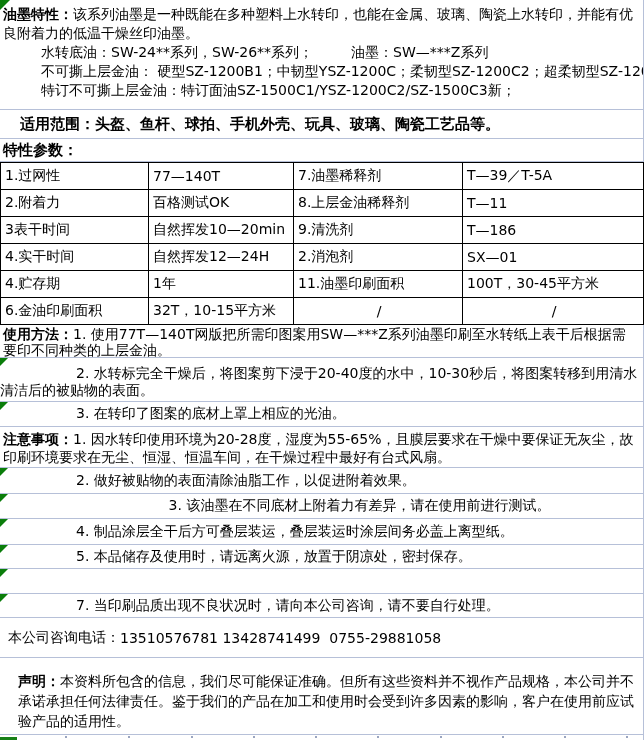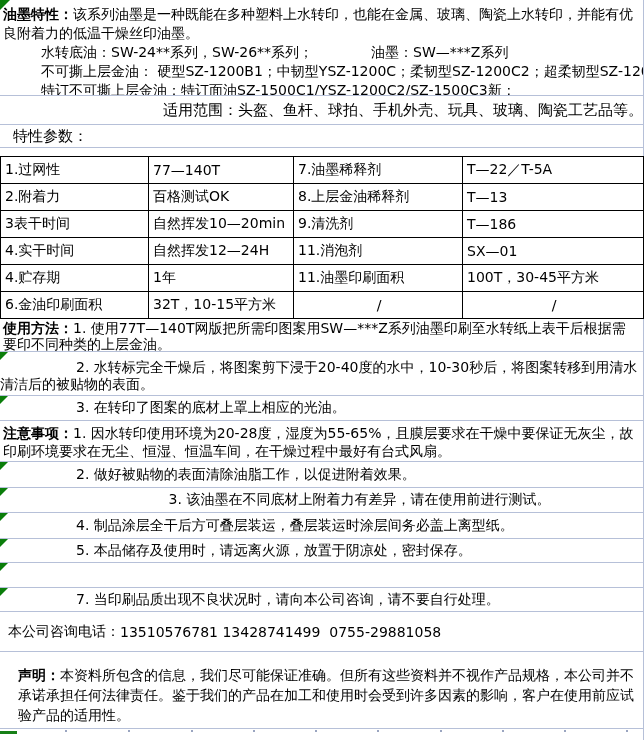--- a/index.html
+++ b/index.html
@@ -15,31 +15,31 @@
   b,.b{font-weight:bold;}
 
   
   .tri{
     position:absolute;top:0;left:0;width:0;height:0;
     border-top:8px solid #0a7d0a;border-right:8px solid transparent;
   }
   .tri.big{border-top-width:10px;border-right-width:10px;}
 
   
-  .r-props{height:96px;padding:5px 4px 0 3px;line-height:19px;}
+  .r-props{height:110px;padding:5px 4px 0 3px;line-height:19px;}
   .r-props .ind{text-indent:38px;white-space:nowrap;}
-  .r-props .gap{margin-left:58px;}
+  .r-props .gap{margin-left:38px;}
 
   
-  .r-scope{height:29px;display:flex;align-items:center;padding-left:8px;font-weight:normal;font-size:15px;justify-content:flex-end;}
+  .r-scope{height:29px;display:flex;align-items:center;padding-left:20px;font-weight:bold;font-size:15px;}
   
-  .r-params{height:23px;display:flex;align-items:center;padding-left:13px;font-weight:normal;font-size:15px;}
+  .r-params{height:23px;display:flex;align-items:center;padding-left:3px;font-weight:bold;font-size:15px;}
 
   
-  table.params{border-collapse:collapse;table-layout:fixed;width:643px;height:163px;margin-top:8px;}
+  table.params{border-collapse:collapse;table-layout:fixed;width:643px;height:163px;}
   table.params td{
     border:1px solid #000;height:26px;box-sizing:border-box;
     padding:0 2px 0 4px;font-size:14px;overflow:hidden;white-space:nowrap;
   }
   td.c1{width:148px;} td.c2{width:145px;} td.c3{width:169px;} td.c4{width:181px;}
   td.center{text-align:center;padding-left:0;}
 
   
   .r-use1{height:33px;padding:1px 4px 0 3px;line-height:16px;}
   .r-use2{height:44px;padding:7px 4px 0 0;line-height:17px;text-indent:76px;}
@@ -83,38 +83,38 @@
   <div class="row r-params">
     <span>特性参数：</span>
   </div>
 
   <table class="params">
     <tbody>
         <tr>
       <td class="c1">1.过网性</td>
       <td class="c2">77—140T</td>
       <td class="c3">7.油墨稀释剂</td>
-      <td class="c4">T—22／T-5A</td>
+      <td class="c4">T—39／T-5A</td>
     </tr>
     <tr>
       <td class="c1">2.附着力</td>
       <td class="c2">百格测试OK</td>
       <td class="c3">8.上层金油稀释剂</td>
-      <td class="c4">T—13</td>
+      <td class="c4">T—11</td>
     </tr>
     <tr>
       <td class="c1">3表干时间</td>
       <td class="c2">自然挥发10—20min</td>
       <td class="c3">9.清洗剂</td>
       <td class="c4">T—186</td>
     </tr>
     <tr>
       <td class="c1">4.实干时间</td>
       <td class="c2">自然挥发12—24H</td>
-      <td class="c3">11.消泡剂</td>
+      <td class="c3">2.消泡剂</td>
       <td class="c4">SX—01</td>
     </tr>
     <tr>
       <td class="c1">4.贮存期</td>
       <td class="c2">1年</td>
       <td class="c3">11.油墨印刷面积</td>
       <td class="c4">100T，30-45平方米</td>
     </tr>
     <tr>
       <td class="c1">6.金油印刷面积</td>

